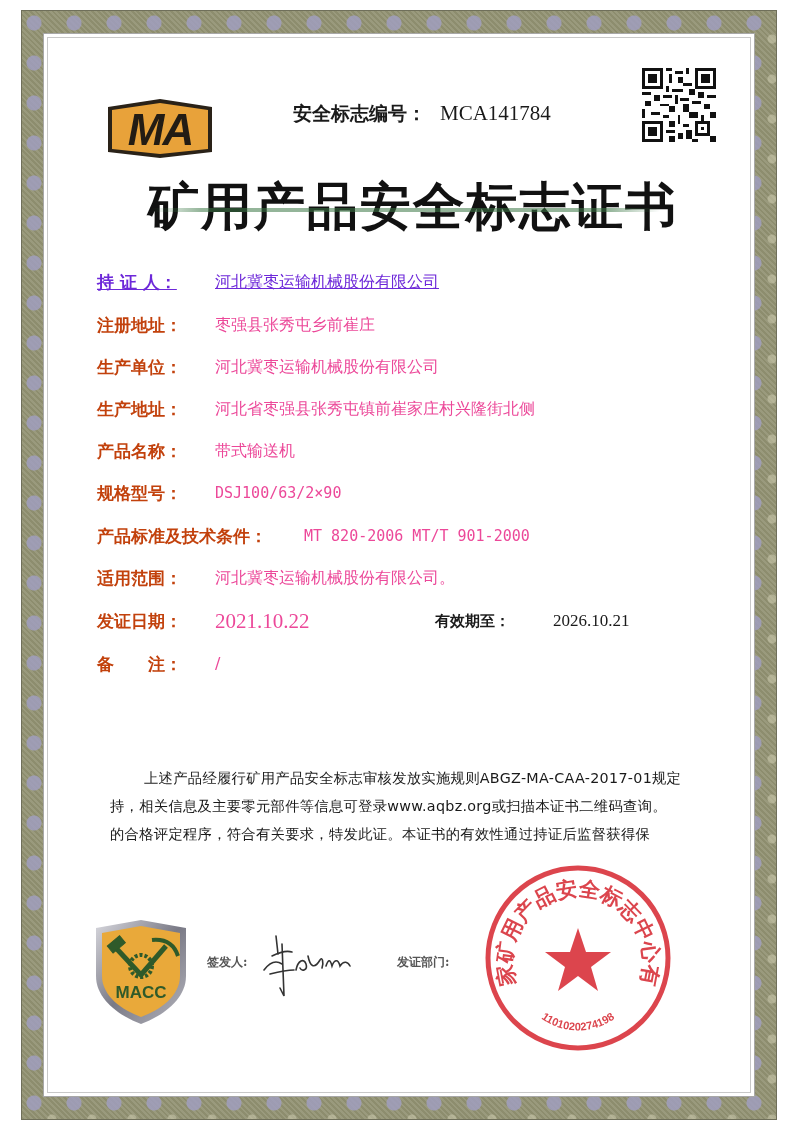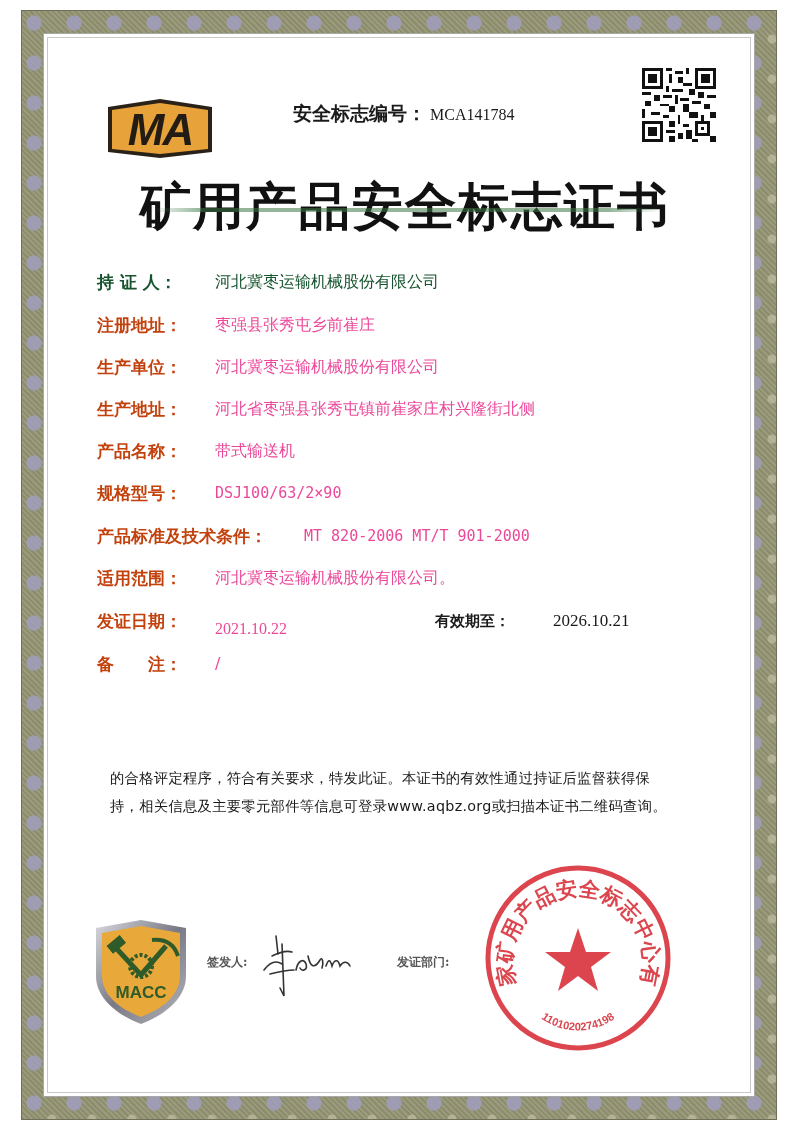--- a/index.html
+++ b/index.html
@@ -29,42 +29,42 @@
   .ma-logo {
     position: absolute; left: 104px; top: 97px; width: 112px; height: 63px;
   }
   .ma-logo svg { width: 100%; height: 100%; display: block; }
 
   .cert-no {
     position: absolute; left: 293px; top: 100px; height: 26px; line-height: 26px;
     font-size: 19px; color: #1a1a1a; white-space: nowrap;
   }
   .cert-no .lbl { font-family: "DejaVu Sans", sans-serif; font-weight: bold; }
-  .cert-no .val { font-family: "Liberation Serif", serif; font-size: 16px; margin-left: 4px; }
+  .cert-no .val { font-family: "Liberation Serif", serif; font-size: 21px; margin-left: 14px; }
 
   .qr { position: absolute; left: 642px; top: 68px; width: 74px; height: 74px; }
   .qr svg { width: 100%; height: 100%; display: block; }
 
   .title {
-    position: absolute; left: 140px; top: 176px; width: 530px; height: 60px;
+    position: absolute; left: 148px; top: 176px; width: 530px; height: 60px;
     font-family: "DejaVu Serif", serif; font-weight: bold; font-size: 51px;
     letter-spacing: 2px; color: #111; white-space: nowrap; line-height: 60px;
   }
   .title-band {
     position: absolute; left: 150px; top: 208px; width: 510px; height: 4px;
     background: linear-gradient(to right, rgba(60,120,70,0.0), rgba(60,120,70,0.55) 10%, rgba(60,120,70,0.55) 90%, rgba(60,120,70,0));
   }
 
   .fields { position: absolute; left: 97px; top: 268px; width: 600px; }
   .field-row { position: absolute; left: 0; height: 28px; line-height: 28px; white-space: nowrap; }
   .field-label { position: absolute; left: 0; font-weight: bold; font-size: 17px; color: #c2410c; font-family: "DejaVu Sans", sans-serif; }
   .field-value { position: absolute; left: 118px; font-size: 16px; color: #ec4899; font-family: "DejaVu Sans", sans-serif; }
   .field-value.mono { font-family: "DejaVu Sans Mono", monospace; font-size: 15px; }
-  .field-value.serif { font-family: "Liberation Serif", serif; font-size: 16px; margin-top: 8px; }
-  .field-row.teal .field-label, .field-row.teal .field-value { color: #14532d; }
+  .field-value.serif { font-family: "Liberation Serif", serif; font-size: 21px; }
+  .field-row.teal .field-label, .field-row.teal .field-value { color: #6d28d9; text-decoration: underline; }
 
   .field-label2 { position: absolute; left: 338px; font-weight: bold; font-size: 15px; color: #1a1a1a; }
   .field-value2 { position: absolute; left: 456px; font-family: "Liberation Serif", serif; font-size: 17px; color: #1a1a1a; text-align: right; }
 
   .paragraph {
     position: absolute; left: 110px; top: 764px; width: 625px;
     font-size: 14.3px; line-height: 28px; color: #1a1a1a; font-family: "DejaVu Sans", sans-serif;
     letter-spacing: 0.3px;
   }
   .paragraph .indent { display: inline-block; width: 34px; }
@@ -197,22 +197,23 @@
     <span class="field-label2">有效期至：</span>
     <span class="field-value2">2026.10.21</span>
   </div>
   <div class="field-row" style="top:382px">
     <span class="field-label">备　　注：</span>
     <span class="field-value">/</span>
   </div>
 </div>
 
 <div class="paragraph">
+  <div><span class="indent"></span><span>上述产品经履行矿用产品安全标志审核发放实施规则ABGZ-MA-CAA-2017-01规定</span></div>
+  <div><span>持，相关信息及主要零元部件等信息可登录www.aqbz.org或扫描本证书二维码查询。</span></div>
   <div><span>的合格评定程序，符合有关要求，特发此证。本证书的有效性通过持证后监督获得保</span></div>
-  <div><span>持，相关信息及主要零元部件等信息可登录www.aqbz.org或扫描本证书二维码查询。</span></div>
 </div>
 
 <div class="macc">
   <svg viewBox="0 0 98 108">
     <defs>
       <linearGradient id="metal" x1="0" y1="0" x2="1" y2="1">
         <stop offset="0" stop-color="#d8d8de"></stop>
           <stop offset="0.5" stop-color="#7a7a86"></stop>
           <stop offset="1" stop-color="#b5b5bd"></stop>
       </linearGradient>

